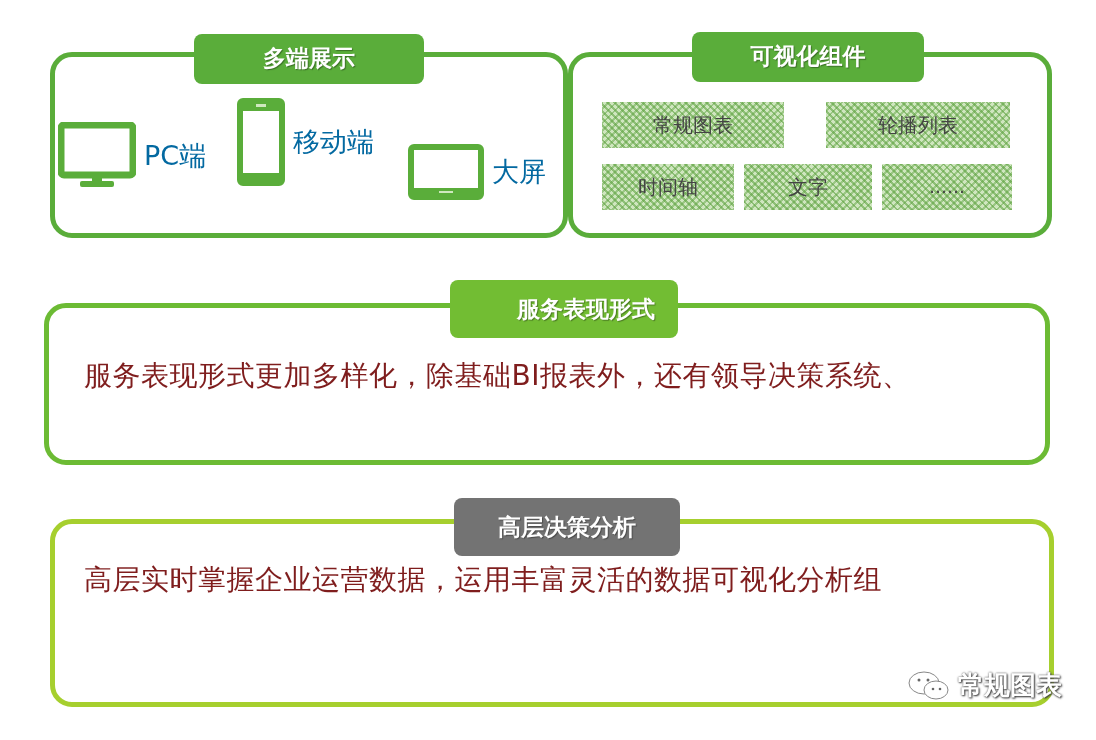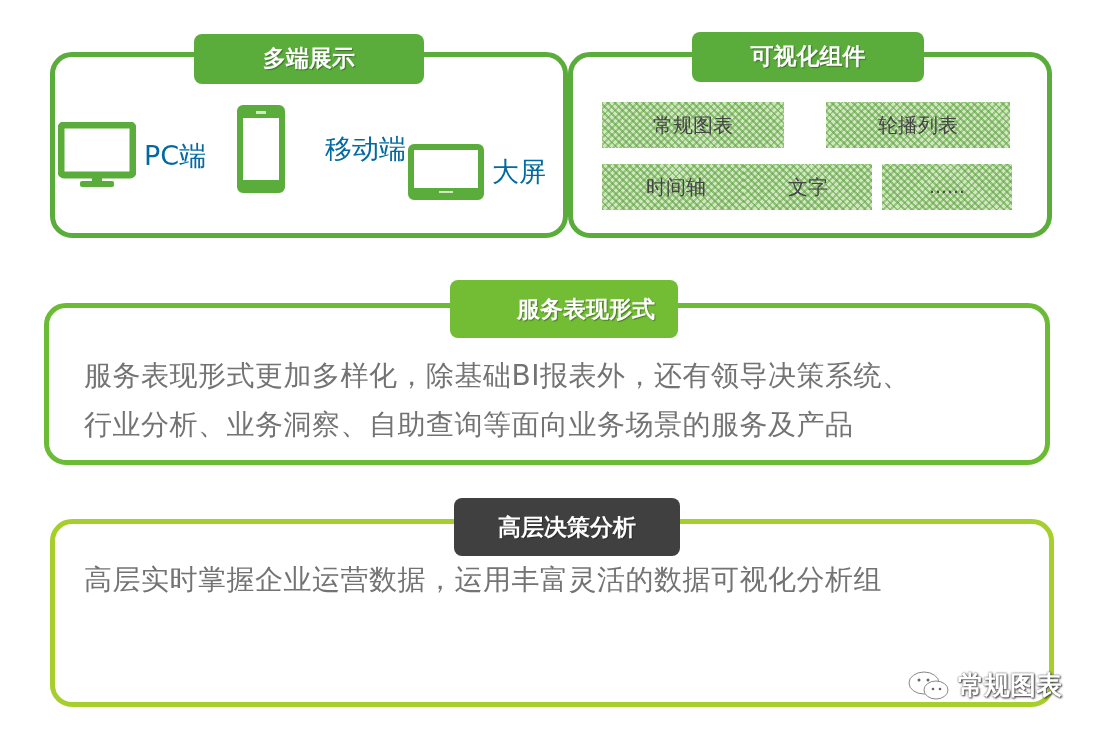--- a/index.html
+++ b/index.html
@@ -14,36 +14,36 @@
     position: absolute; box-sizing: border-box; border-radius: 8px; color: #fff;
     font-weight: bold; font-size: 23px; text-align: center; line-height: 48px;
     text-shadow: 1px 1px 1px rgba(0,0,0,0.35);
     margin-top: 7px;
   }
   .g1 { border: 5px solid #5aad3a; }
   .g2 { border: 5px solid #6cbb34; }
   .g3 { border: 5px solid #a6cf2e; }
   .b1 { background: #5aad3a; }
   .b2 { background: #72bd33; padding-left: 44px; }
-  .b3 { background: #404040; }
+  .b3 { background: #737373; }
 
   .device { position: absolute; display: flex; align-items: center; }
   .device-label { font-size: 27px; color: #0369a1; margin-left: 8px; }
 
   .comp {
     position: absolute; box-sizing: border-box; font-size: 20px; color: #444;
     text-align: center; line-height: 46px;
     background-color: #cfe6bf;
     background-image:
       repeating-linear-gradient(45deg, rgba(90,160,60,0.55) 0 2px, transparent 2px 5px),
       repeating-linear-gradient(-45deg, rgba(90,160,60,0.45) 0 2px, transparent 2px 5px);
   }
 
   .para {
-    position: absolute; font-size: 28px; color: #737373; line-height: 47px; letter-spacing: 0.5px;
+    position: absolute; font-size: 28px; color: #7f1d1d; line-height: 47px; letter-spacing: 0.5px;
   }
   .watermark {
     position: absolute; right: 34px; top: 668px; display: flex; align-items: center;
     font-size: 26px; color: #fff; font-weight: bold;
     text-shadow: 0 0 2px #555, 1px 1px 2px #333;
   }
 </style>
 </head>
 <body>
 
@@ -52,21 +52,21 @@
 
 <div class="device" style="left:58px;top:122px;">
   <svg width="78" height="68" viewBox="0 0 78 68">
     <rect x="3" y="3" width="72" height="50" rx="3" fill="none" stroke="#5aad3a" stroke-width="7"></rect>
     <rect x="34" y="53" width="10" height="8" fill="#5aad3a"></rect>
     <rect x="22" y="59" width="34" height="6" rx="2" fill="#5aad3a"></rect>
   </svg>
   <span class="device-label">PC端</span>
 </div>
 
-<div class="device" style="left:237px;top:105px;gap:32px;">
+<div class="device" style="left:237px;top:98px;">
   <svg width="48" height="88" viewBox="0 0 48 88">
     <rect x="3" y="3" width="42" height="82" rx="3" fill="none" stroke="#5aad3a" stroke-width="6"></rect>
     <rect x="3" y="3" width="42" height="10" fill="#5aad3a"></rect>
     <rect x="3" y="75" width="42" height="10" fill="#5aad3a"></rect>
     <rect x="19" y="6" width="10" height="3" fill="#cfe8bf"></rect>
   </svg>
   <span class="device-label">移动端</span>
 </div>
 
 <div class="device" style="left:408px;top:144px;">
@@ -76,29 +76,28 @@
     <rect x="31" y="47" width="14" height="2" fill="#cfe8bf"></rect>
   </svg>
   <span class="device-label">大屏</span>
 </div>
 
 <div class="panel g1" style="left:568px;top:52px;width:484px;height:186px;"></div>
 <div class="badge b1" style="left:692px;top:25px;width:232px;height:50px;">可视化组件</div>
 
 <div class="comp" style="left:602px;top:102px;width:182px;height:46px;">常规图表</div>
 <div class="comp" style="left:826px;top:102px;width:184px;height:46px;">轮播列表</div>
-<div class="comp" style="left:602px;top:164px;width:148px;height:46px;">时间轴</div>
+<div class="comp" style="left:602px;top:164px;width:132px;height:46px;">时间轴</div>
 <div class="comp" style="left:744px;top:164px;width:128px;height:46px;">文字</div>
 <div class="comp" style="left:882px;top:164px;width:130px;height:46px;font-size:18px;">……</div>
 
 <div class="panel g2" style="left:44px;top:303px;width:1006px;height:162px;"></div>
 <div class="badge b2" style="left:450px;top:273px;width:228px;height:58px;line-height:58px;">服务表现形式</div>
 <div class="para" style="left:84px;top:352px;">
   <div>服务表现形式更加多样化，除基础BI报表外，还有领导决策系统、</div>
-  <div style="margin-top:2px;">行业分析、业务洞察、自助查询等面向业务场景的服务及产品</div>
 </div>
 
 <div class="panel g3" style="left:50px;top:519px;width:1004px;height:188px;"></div>
 <div class="badge b3" style="left:454px;top:491px;width:226px;height:58px;line-height:58px;">高层决策分析</div>
 <div class="para" style="left:84px;top:556px;">
   <div style="margin-bottom:6px;">高层实时掌握企业运营数据，运用丰富灵活的数据可视化分析组</div>
 </div>
 
 <div class="watermark">
   <svg width="44" height="34" viewBox="0 0 44 34" style="margin-right:8px;">

